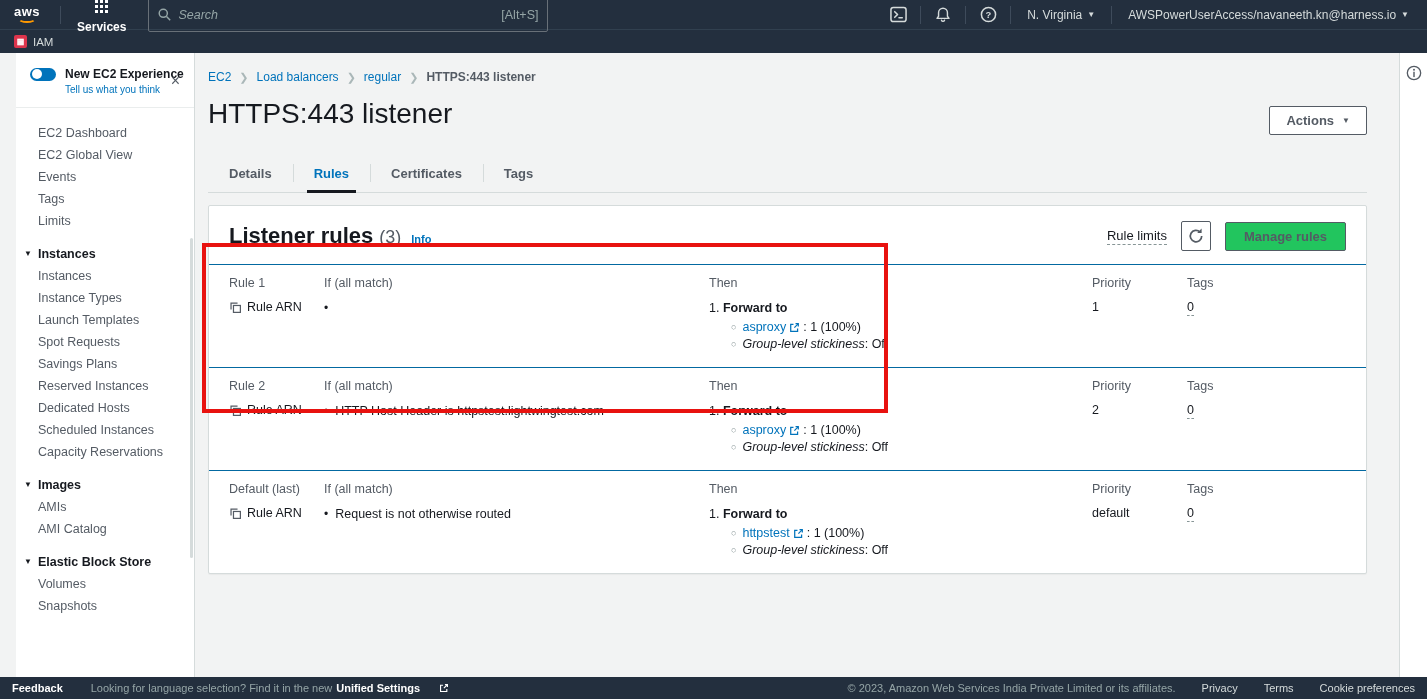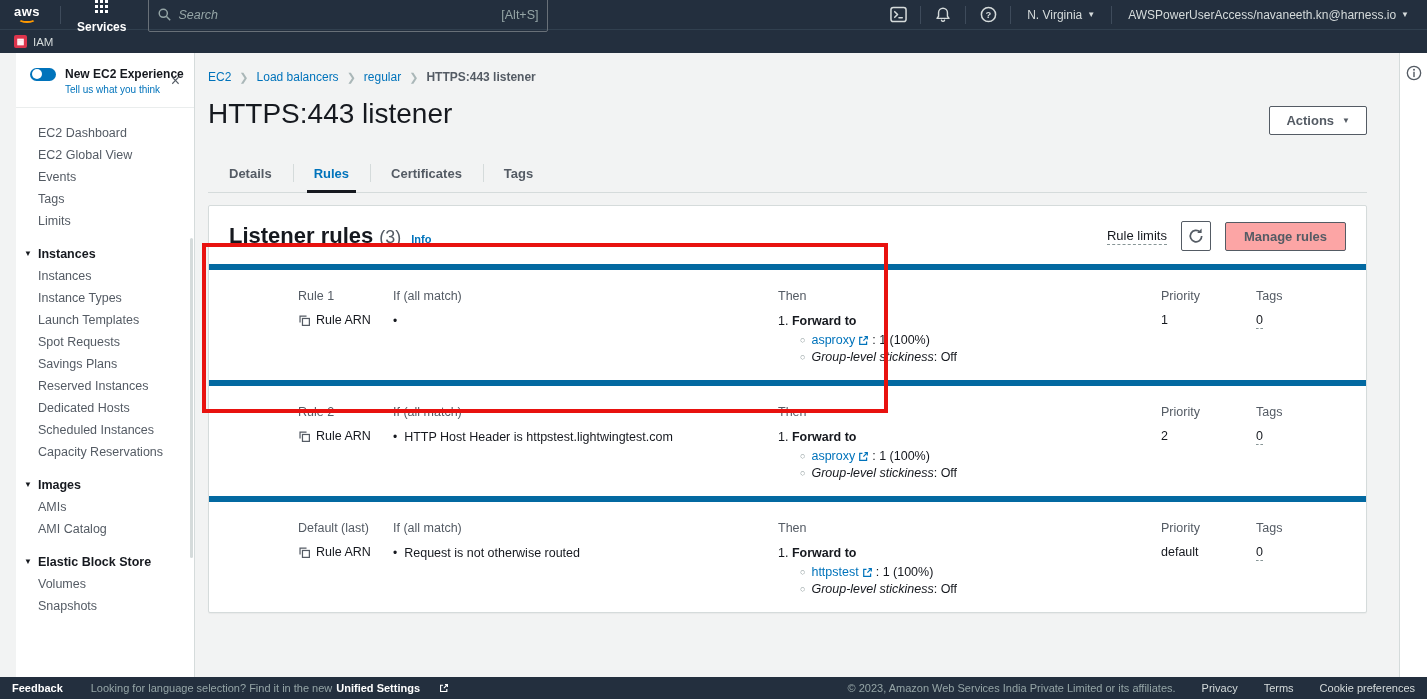--- a/index.html
+++ b/index.html
@@ -87,23 +87,23 @@
   
   .card { margin:12px 32px 0 28px; background:#fff; border:1px solid #d5dbdb; border-radius:2px; box-shadow:0 1px 1px rgba(0,0,0,0.04); }
   .card-header { display:flex; align-items:center; padding:15px 20px 13px; }
   .card-title-wrap { display:flex; align-items:baseline; gap:6px; }
   .card-title { font-size:22px; font-weight:bold; color:#16191f; }
   .card-count { font-size:18px; font-weight:400; color:#545b64; }
   .info-link { font-size:11px; font-weight:bold; color:#0073bb; margin-left:4px; cursor:pointer; }
   .card-header-right { margin-left:auto; display:flex; align-items:center; gap:14px; }
   .rule-limits { font-size:13px; color:#16191f; border-bottom:1px dashed #879596; padding-bottom:1px; cursor:pointer; }
   .icon-btn { width:30px; height:30px; background:#fff; border:1px solid #545b64; border-radius:2px; display:flex; align-items:center; justify-content:center; cursor:pointer; }
-  .primary-outline-btn { background:#fca5a5; border:1px solid #545b64; border-radius:2px; font-size:13px; font-weight:bold; color:#545b64; padding:6px 18px; cursor:pointer; }
-  
-  .rule-row { display:flex; border-top:6px solid #0369a1; padding:18px 20px 14px; font-size:12.5px;justify-content:flex-end; }
+  .primary-outline-btn { background:#22c55e; border:1px solid #545b64; border-radius:2px; font-size:13px; font-weight:bold; color:#545b64; padding:6px 18px; cursor:pointer; }
+  
+  .rule-row { display:flex; border-top:1px solid #0369a1; padding:10px 20px 14px; font-size:12.5px; }
   .col-name { width:95px; flex:none; }
   .col-if { width:385px; flex:none; }
   .col-then { width:383px; flex:none; }
   .col-priority { width:95px; flex:none; }
   .col-tags { width:90px; flex:none; }
   .col-head { color:#545b64; line-height:16px; margin-bottom:9px; }
   .rule-name { color:#545b64; line-height:16px; margin-bottom:9px; }
   .rule-arn { display:flex; align-items:center; gap:5px; color:#16191f; }
   .if-item { display:flex; gap:7px; color:#16191f; line-height:16px; }
   .bullet-dot { font-size:12px; }

